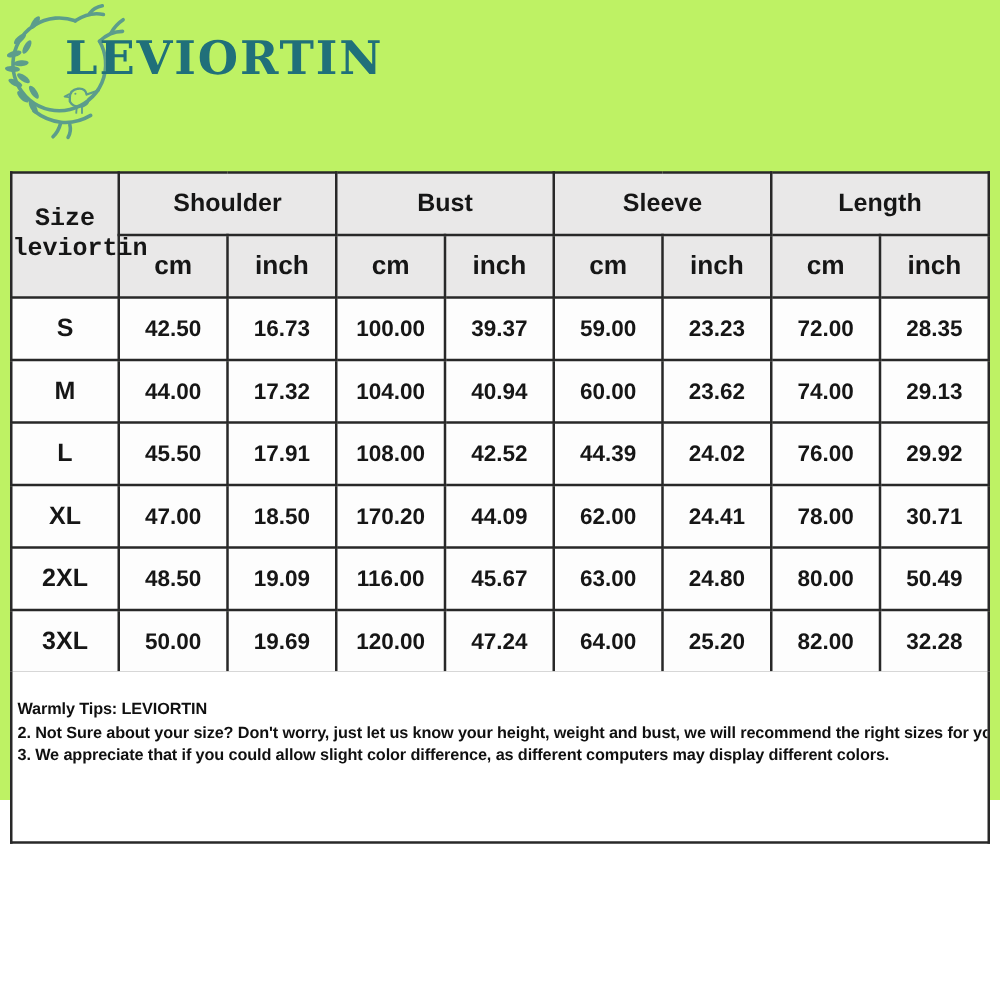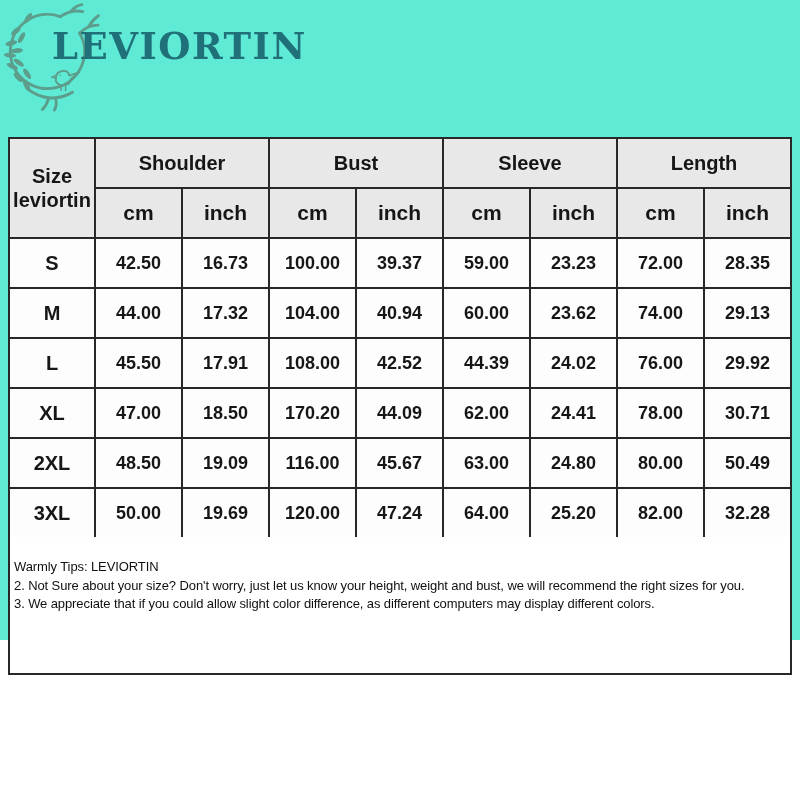--- a/index.html
+++ b/index.html
@@ -1,18 +1,18 @@
 <!DOCTYPE html>
 <html><head>
 <meta charset="utf-8">
 <style>
   * { margin:0; padding:0; box-sizing:border-box; }
   html,body { width:800px; height:800px; background:#ffffff; overflow:hidden; }
   body { font-family:"Liberation Sans", sans-serif; color:#161616; }
-  .canvas { position:relative; width:800px; height:640px; background:#5eead4; }
+  .canvas { position:relative; width:800px; height:640px; background:#bef264; }
 
   
   .logo { position:absolute; left:0; top:0; width:320px; height:120px; }
   .logo svg { position:absolute; left:3px; top:2px; }
   .brand {
     position:absolute; left:52px; top:28px;
     font-family:"DejaVu Serif","Liberation Serif",serif;
     font-weight:700; font-size:37px; letter-spacing:1.5px;
     color:#20707A; line-height:1; white-space:nowrap;
   }
@@ -22,32 +22,32 @@
     position:absolute; left:8px; top:137px; width:784px;
     border-collapse:collapse; table-layout:fixed;
   }
   table.size-chart td, table.size-chart th {
     border:2px solid #282828; text-align:center; vertical-align:middle;
     font-weight:700; color:#161616; background:#fdfdfd;
   }
   table.size-chart th { background:#e9e8e8; }
   tr.group-row th { height:50px; font-size:20px; }
   tr.unit-row th { height:50px; font-size:21px; }
-  th.corner { background:#e9e8e8; font-size:20px; line-height:24px; }
+  th.corner { background:#e9e8e8; font-size:20px; line-height:24px;font-family:Liberation Mono, monospace; }
   tr.data-row td { height:50px; font-size:18px; }
   tr.data-row td.size { font-size:20px; }
 
   
   .tips {
     position:absolute; left:8px; top:537px; width:784px; height:138px;
     border:2px solid #282828; border-top:none; background:#fff;
     padding:21px 4px 0 4px; overflow:hidden;
   }
   .tips p {
-    font-size:13px; font-weight:400; line-height:18.5px;
+    font-size:13px; font-weight:700; line-height:18.5px;
     letter-spacing:-0.1px; white-space:nowrap; color:#101010;
   }
 </style>
 </head>
 <body>
 
 <div class="canvas">
 
   <div class="logo">
     <svg width="102" height="112" viewBox="0 0 110 118" aria-hidden="true">

